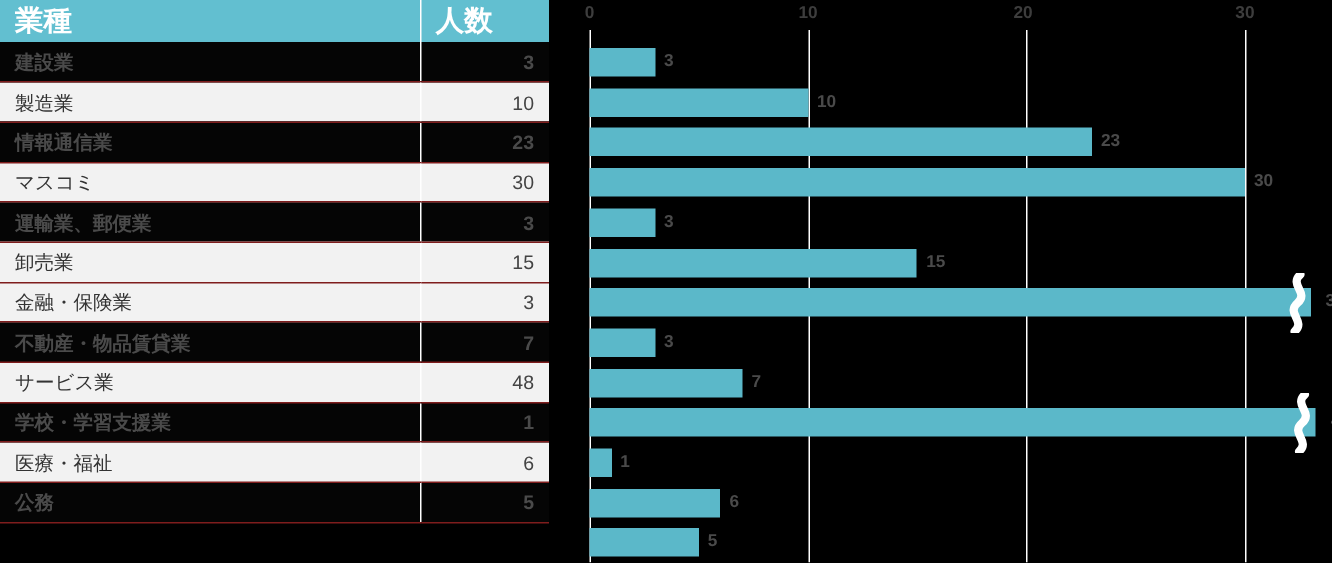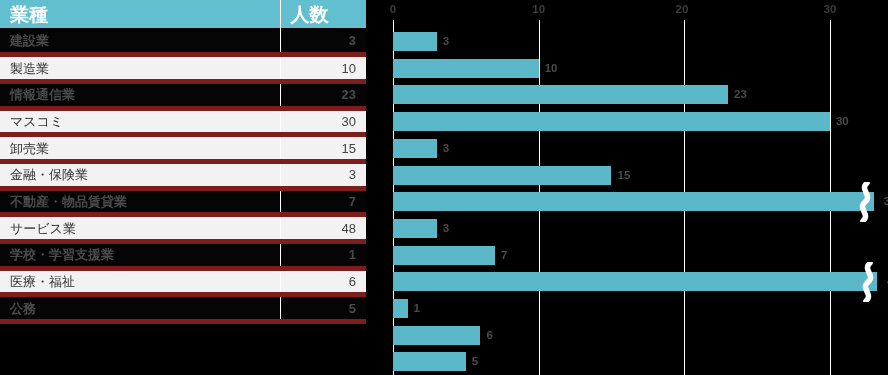--- a/index.html
+++ b/index.html
@@ -52,21 +52,21 @@
   .tbl thead th.col-num {
     text-align: left;
     margin-top: 27px;
   }
   .col-name { width: 280px; }
   .col-num  { width: 86px; }
 
   .tbl tbody tr { height: 26.7px; }
   .tbl tbody td {
     vertical-align: middle;
-    border-bottom: 5px solid #7f1d1d;
+    border-bottom: 1px solid #7f1d1d;
   }
   .tbl tbody td.cell-name { text-align: left; }
   .tbl tbody td.cell-num  { text-align: right; }
 
   
   .tbl tbody tr.row-dark td {
     background: #050505;
     color: #4a4a4a;
     font-weight: bold;
   }
@@ -174,20 +174,24 @@
             <td class="cell-name">製造業</td>
             <td class="cell-num">10</td>
           </tr>
           <tr class="row-dark">
             <td class="cell-name">情報通信業</td>
             <td class="cell-num">23</td>
           </tr>
           <tr class="row-light">
             <td class="cell-name">マスコミ</td>
             <td class="cell-num">30</td>
+          </tr>
+          <tr class="row-dark">
+            <td class="cell-name">運輸業、郵便業</td>
+            <td class="cell-num">3</td>
           </tr>
           <tr class="row-light">
             <td class="cell-name">卸売業</td>
             <td class="cell-num">15</td>
           </tr>
           <tr class="row-light">
             <td class="cell-name">金融・保険業</td>
             <td class="cell-num">3</td>
           </tr>
           <tr class="row-dark">

